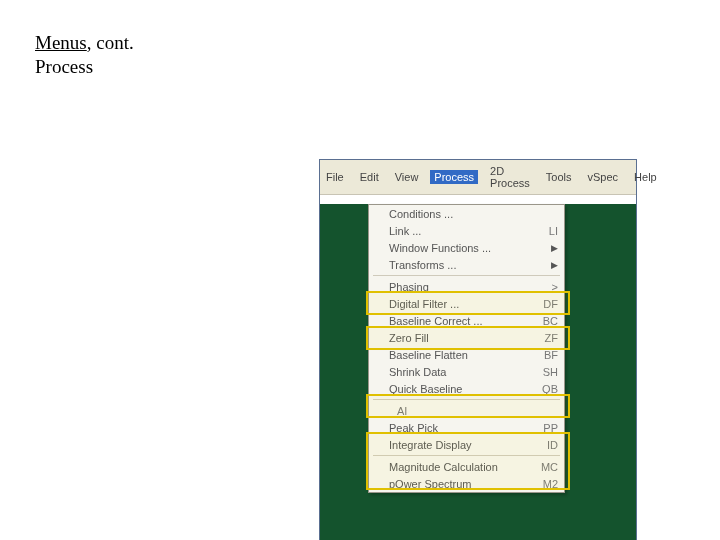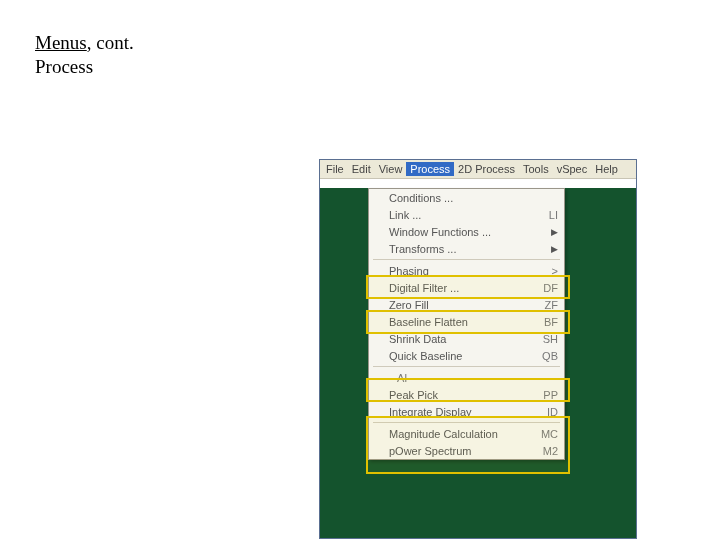--- a/index.html
+++ b/index.html
@@ -62,21 +62,22 @@
     background: #d66; border: 1px solid #733;
     margin-right: 4px;
     flex: 0 0 auto;
   }
   .menubar {
     height: 18px;
     background: #ece9d8;
     border-bottom: 1px solid #c8c4b4;
     display: flex;
     align-items: center;
-    padding: 0 2px;
+    padding: 8px 2px;
+    gap: 8px;
     font-size: 11px;
     color: #444;
   }
   .menubar .mi { padding: 1px 4px; }
   .menubar .mi.active {
     background: #316ac5;
     color: #fff;
   }
   .canvas {
     background: #14532d;
@@ -159,20 +160,24 @@
           <div class="dsep"></div>
           <div class="ditem">
             <span class="label">Phasing</span>
             <span class="shortcut">&gt;</span>
           </div>
           <div class="ditem">
             <span class="label">Digital Filter ...</span>
             <span class="shortcut">DF</span>
           </div>
           <div class="ditem">
+            <span class="label">Baseline Correct ...</span>
+            <span class="shortcut">BC</span>
+          </div>
+          <div class="ditem">
             <span class="label">Zero Fill</span>
             <span class="shortcut">ZF</span>
           </div>
           <div class="ditem">
             <span class="label">Baseline Flatten</span>
             <span class="shortcut">BF</span>
           </div>
           <div class="ditem">
             <span class="label">Shrink Data</span>
             <span class="shortcut">SH</span>

